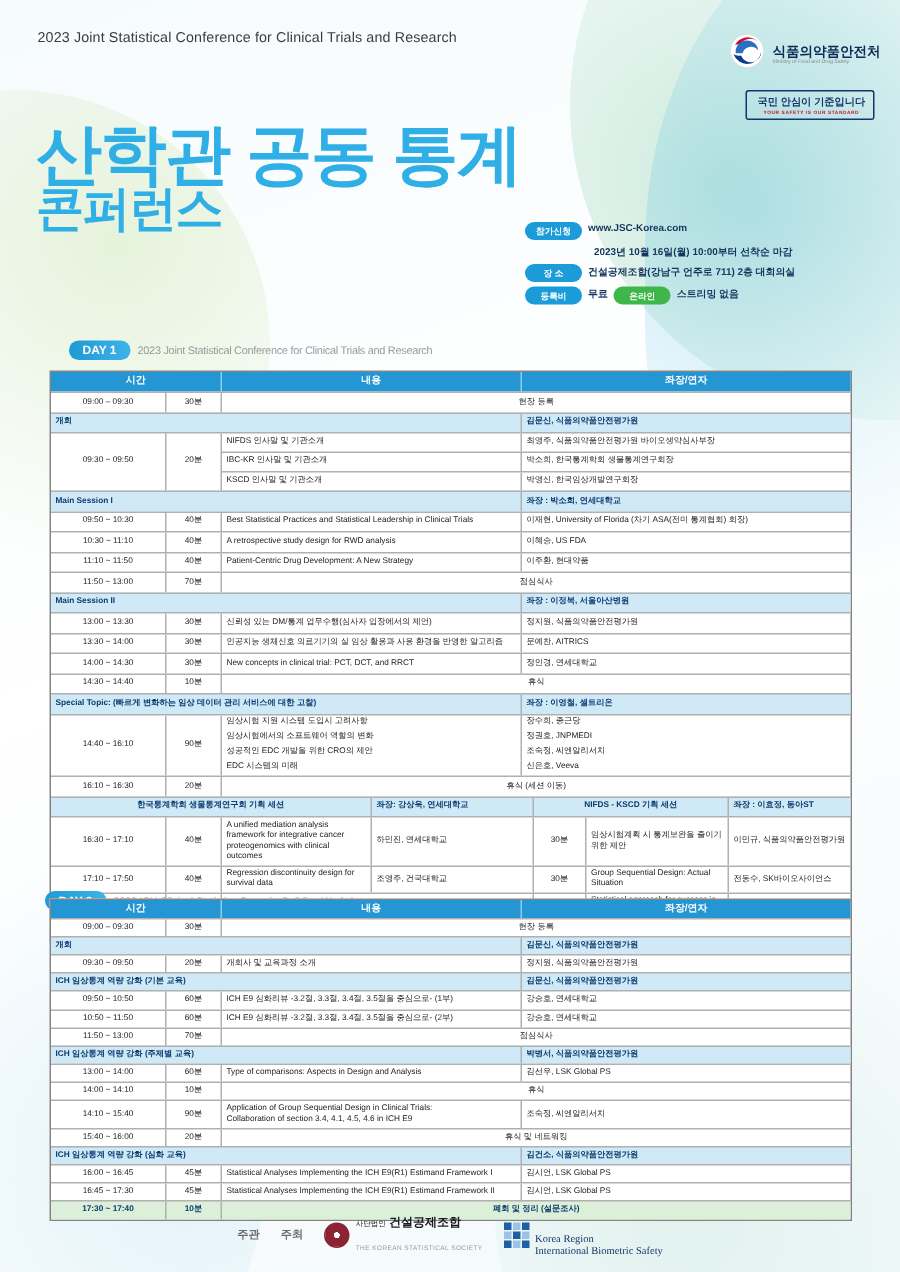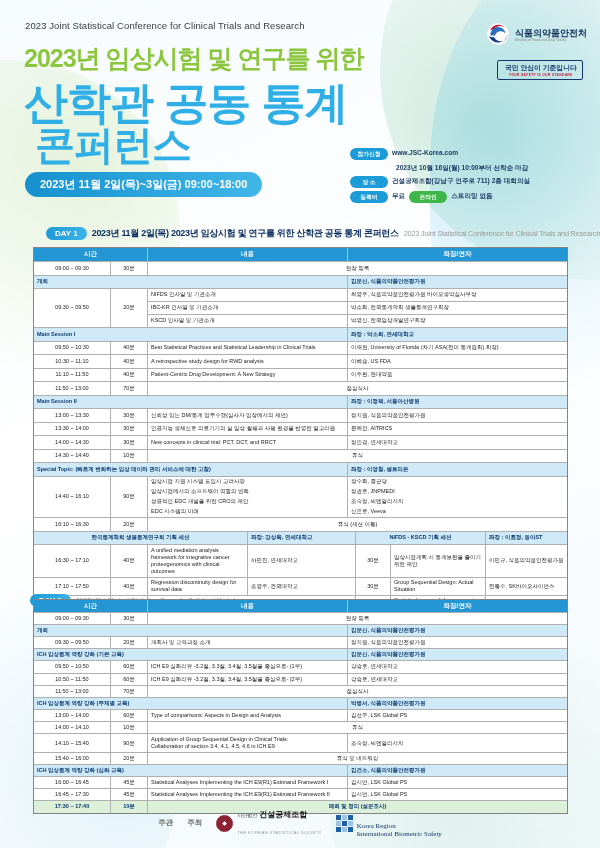--- a/index.html
+++ b/index.html
@@ -14,21 +14,21 @@
   .sw3{left:-160px;top:60px;width:340px;height:340px;border-radius:50%;
        background:radial-gradient(circle at 70% 30%, rgba(140,198,62,.18), rgba(140,198,62,0) 65%);}
   .sw4{left:-120px;top:560px;width:300px;height:400px;border-radius:50%;
        background:radial-gradient(circle at 80% 50%, rgba(90,190,230,.14), rgba(90,190,230,0) 65%);}
   .sw5{left:330px;top:640px;width:420px;height:340px;border-radius:50%;
        background:radial-gradient(circle at 30% 50%, rgba(120,200,170,.16), rgba(120,200,170,0) 65%);}
 
   .top-en{position:absolute;left:25px;top:20px;font-size:9.5px;color:#3c3c3c;letter-spacing:.1px;z-index:2;}
   .kr-sub{position:absolute;left:24px;top:42px;font-size:25px;font-weight:bold;color:#8cc63e;z-index:2;letter-spacing:-1px;}
   .kr-t1{position:absolute;left:24px;top:74px;font-size:44px;font-weight:bold;color:#2fafe6;z-index:2;letter-spacing:-1px;}
-  .kr-t2{position:absolute;left:35px;top:118px;font-size:40px;font-weight:bold;color:#2fafe6;z-index:2;letter-spacing:-1px;}
+  .kr-t2{position:absolute;left:24px;top:118px;font-size:32px;font-weight:bold;color:#2fafe6;z-index:2;letter-spacing:-1px;}
   .date-pill{position:absolute;left:25px;top:172px;z-index:2;background:linear-gradient(90deg,#1591cf,#41b7e8);
              color:#fff;font-weight:bold;font-size:11px;padding:5px 15px;border-radius:14px;}
 
   .mfds{position:absolute;left:486px;top:22px;z-index:2;display:flex;align-items:center;gap:5px;}
   .mfds .nm{font-size:9px;font-weight:bold;color:#0d2a56;line-height:1.1;}
   .mfds .nm small{display:block;font-weight:normal;font-size:3.5px;color:#8a8a8a;}
   .slogan{position:absolute;left:497px;top:60px;z-index:2;border:1.2px solid #14356b;padding:2px 5px 2px 7px;
           font-size:6.8px;font-weight:bold;color:#14356b;text-align:center;border-radius:2px;}
   .slogan small{display:block;font-size:3.2px;color:#c8102e;font-weight:bold;letter-spacing:.4px;}
 
@@ -90,24 +90,22 @@
 <body>
 
 <div id="stage">
   <div class="swirl sw1"></div>
   <div class="swirl sw2"></div>
   <div class="swirl sw3"></div>
   <div class="swirl sw4"></div>
   <div class="swirl sw5"></div>
 
   <div class="top-en">2023 Joint Statistical Conference for Clinical Trials and Research</div>
-  <div class="kr-sub">2023년 임상시험 및 연구를 위한</div>
   <div class="kr-t1">산학관 공동 통계</div>
   <div class="kr-t2">콘퍼런스</div>
-  <div class="date-pill">2023년 11월 2일(목)~3일(금) 09:00~18:00</div>
 
   <div class="mfds">
     <span>
       <svg width="24" height="24" viewBox="0 0 24 24">
         <circle cx="12" cy="12" r="11" fill="#fff" stroke="#dcdcdc" stroke-width="0.5"></circle>
         <path d="M3 14 A9.5 9.5 0 0 0 21.5 12 A7 7 0 0 1 8 15 A6 6 0 0 1 3 14 Z" fill="#123a8c"></path>
         <path d="M4 8 A9.5 9.5 0 0 1 19 5.5 A8 8 0 0 0 7.5 7.5 A7 7 0 0 0 4 8 Z" fill="#c8102e"></path>
         <path d="M4.5 13.5 A7.5 7.5 0 0 1 19.5 11.5 A6 6 0 0 0 9 13.5 Z" fill="#2a6fc0"></path>
       </svg>
     </span>
@@ -136,21 +134,20 @@
     <div class="info-row">
       <span class="pill">등록비</span>
       <span class="v">무료</span>
       <span class="pill green">온라인</span>
       <span class="v">스트리밍 없음</span>
     </div>
   </div>
 
   <div class="day-head" style="top:227px;padding-left:16px;">
     <span class="day-pill">DAY 1</span>
-    <span class="day-title">2023년 11월 2일(목)  2023년 임상시험 및 연구를 위한 산학관 공동 통계 콘퍼런스</span>
     <span class="day-sub">2023 Joint Statistical Conference for Clinical Trials and Research</span>
   </div>
   <div class="tbl" id="tbl-day1" style="top:247px;">
       <div class="tr hd">
         <div class="td ctr" style="width: 113px;">시간</div>
         <div class="td ctr bl" style="width: 200px;">내용</div>
         <div class="td ctr bl" style="width: 220px;">좌장/연자</div>
       </div>
       <div class="tr">
         <div class="td ctr" style="width: 76px;">09:00 – 09:30</div>

